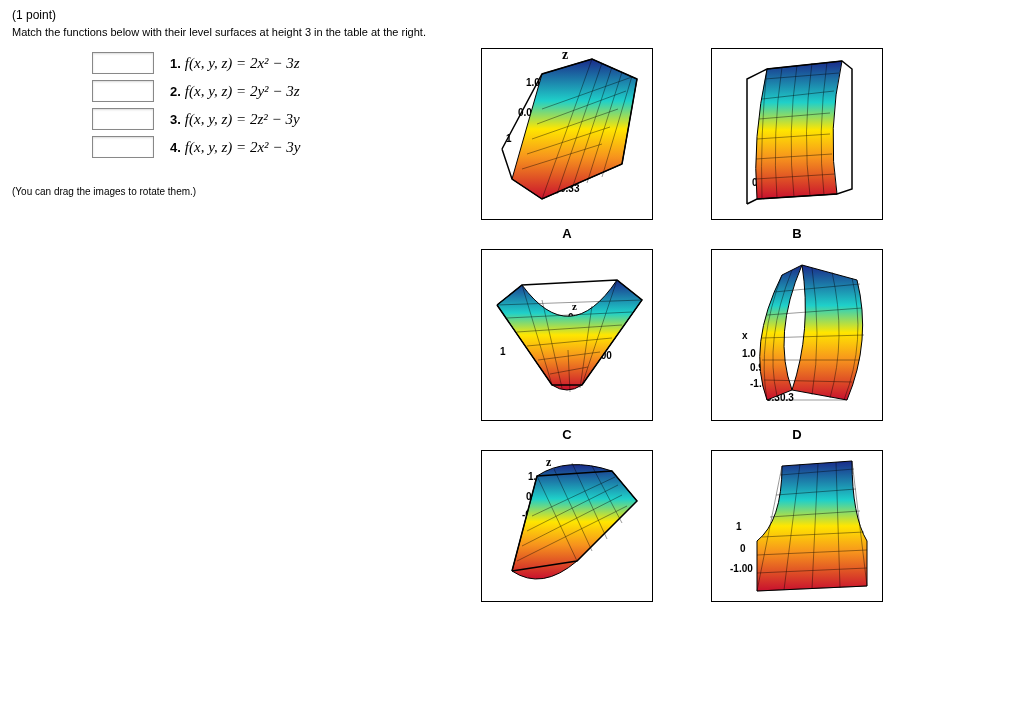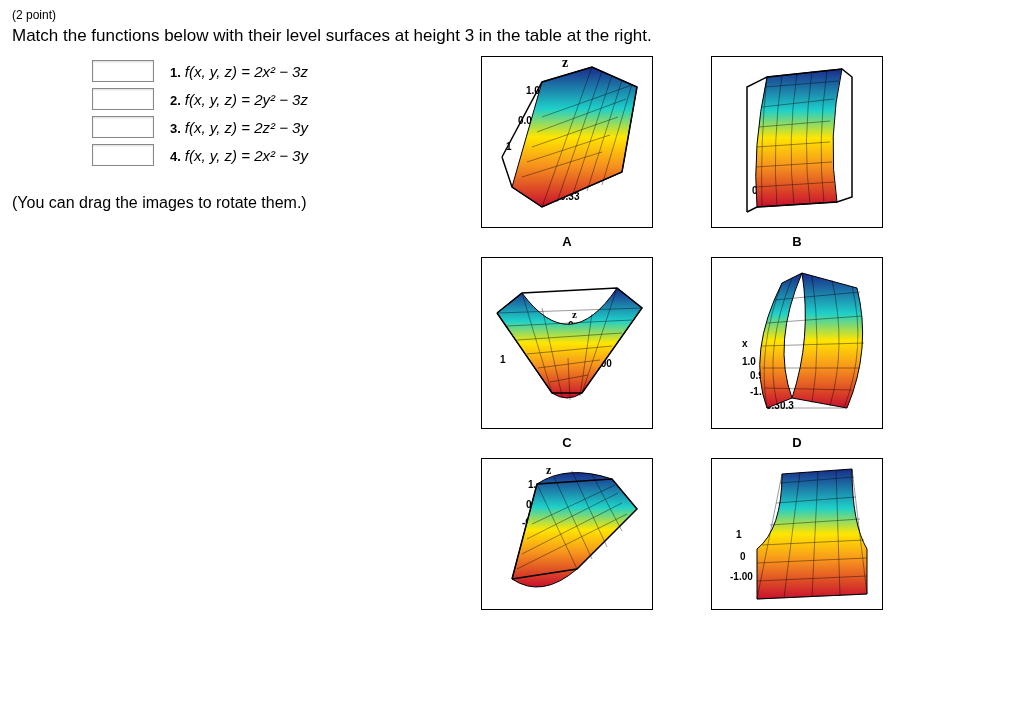--- a/index.html
+++ b/index.html
@@ -4,35 +4,35 @@
 <style>
   body {
     margin: 0;
     padding: 8px 12px;
     font-family: Arial, Helvetica, sans-serif;
     font-size: 13px;
     color: #000;
     background: #fff;
   }
   .points { font-size: 12px; margin-bottom: 4px; }
-  .prompt { font-size: 17px; margin-bottom: 10px; }
+  .prompt { font-size: 11px; margin-bottom: 10px; }
   .content-row { display: flex; align-items: flex-start; gap: 40px; }
   .left-col { flex: 0 0 420px; }
   .functions-block { margin-left: 80px; margin-top: 4px; }
   .func-row { display: flex; align-items: center; margin-bottom: 6px; }
   .answer-box {
     width: 60px; height: 20px;
     border: 1px solid #888; background: #fff;
     margin-right: 16px;
     box-shadow: inset 0 1px 2px rgba(0,0,0,0.15);
   }
   .func-label { font-size: 13px; display: flex; align-items: baseline; gap: 4px; }
   .func-num { font-weight: bold; }
-  .math { font-family: Liberation Sans, sans-serif; font-style: italic; font-size: 15px; }
-  .hint { font-size: 16px; margin-top: 28px; }
+  .math { font-family: Liberation Serif, serif; font-style: italic; font-size: 15px; }
+  .hint { font-size: 10px; margin-top: 28px; }
   .right-col { flex: 1; }
   .plot-grid { display: grid; grid-template-columns: 190px 190px; column-gap: 40px; row-gap: 8px; }
   .plot-cell { text-align: center; }
   .plot-box {
     width: 170px; height: 170px;
     border: 1px solid #000;
     background: #fff;
     position: relative;
     margin: 0 auto;
     overflow: hidden;
@@ -41,21 +41,21 @@
   .axis-label-z {
     position: absolute; font-weight: bold; font-family: "Times New Roman", serif;
     font-size: 14px;
   }
   .tick-label { position: absolute; font-size: 10px; font-weight: bold; font-family: Arial; color:#000; }
   svg.surface { position: absolute; inset: 0; }
 </style>
 </head>
 <body>
 
-<div class="points">(2 point)</div>
+<div class="points">(1 point)</div>
 <div class="prompt">Match the functions below with their level surfaces at height 3 in the table at the right.</div>
 
 <div class="content-row">
   <div class="left-col">
     <div class="functions-block">
       <div class="func-row">
         <div class="answer-box"></div>
         <div class="func-label">
           <span class="func-num">1.</span>
           <span class="math">f(x, y, z) = 2x² − 3z</span>

